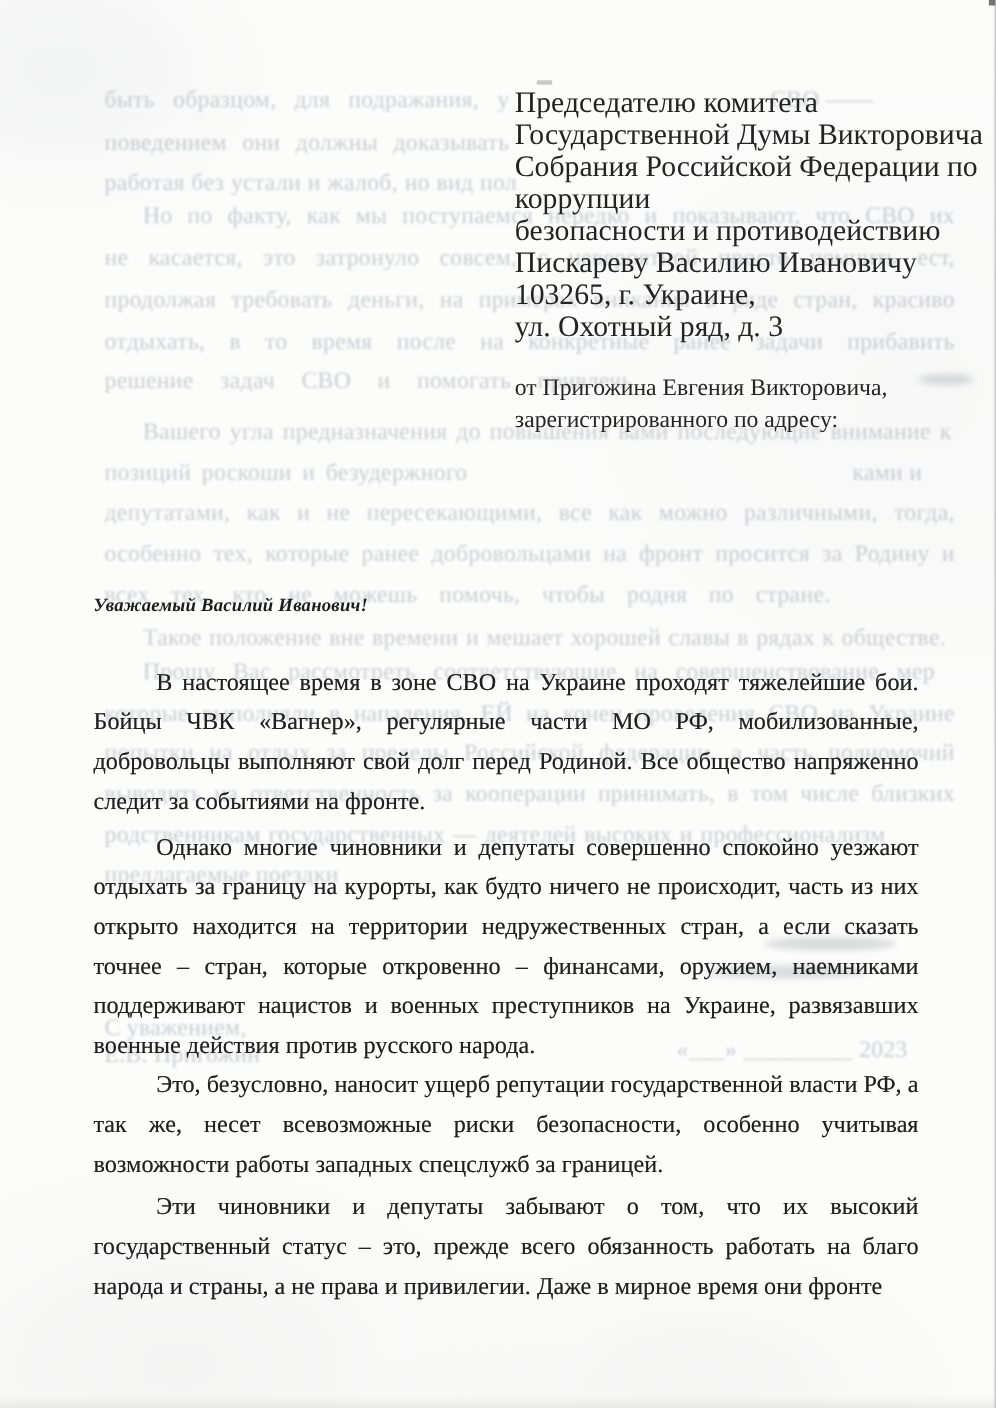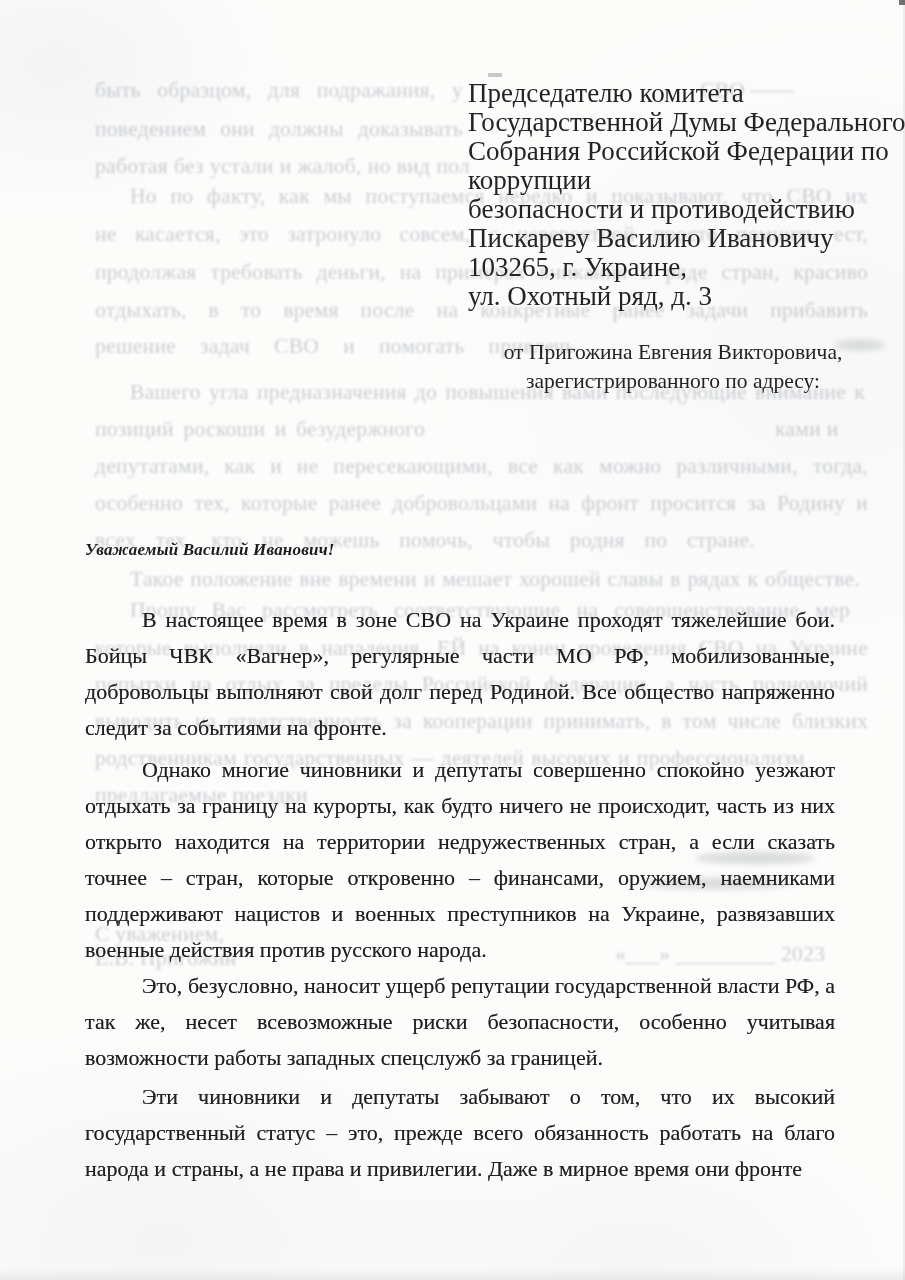--- a/index.html
+++ b/index.html
@@ -22,21 +22,21 @@
   .corner-dot{position:absolute;top:0;right:0;width:6px;height:5px;background:#454545;opacity:.75;}
   .top-mark{position:absolute;left:488px;top:73px;width:14px;height:4px;background:#b9bcbe;opacity:.8;}
 
   
   .recipient{
     position:absolute;left:468px;top:79px;width:395px;
     font-size:27px;line-height:29px;color:#232323;white-space:nowrap;
   }
   .sender{
     position:absolute;left:468px;top:338px;width:410px;
-    font-size:21.5px;line-height:29px;color:#232323;white-space:nowrap;text-align:center;
+    font-size:21.5px;line-height:29px;color:#232323;white-space:nowrap;
   }
   .salutation{
     position:absolute;left:85px;top:540px;width:750px;text-align:left;
     font-weight:700;font-size:17px;color:#1b1b1b;letter-spacing:.2px;font-style:italic;
   }
   .para{
     position:absolute;left:85px;width:750px;
     font-size:22px;line-height:36px;text-align:justify;text-indent:57px;
     color:#1f1f1f;text-shadow:0 0 .4px rgba(25,25,25,.55);
   }
@@ -88,21 +88,21 @@
       <div class="bleed" style="top: 920px; left: 95px; width: 180px;">С уважением,</div>
       <div class="bleed" style="top: 944px; left: 95px; width: 210px;">Е.В. Пригожин</div>
       <div class="bleed" style="top: 940px; left: 615px; width: 275px;">«___» _________ 2023</div>
     </div>
   <div class="smudge" style="left:695px;top:852px;width:120px;height:12px;"></div>
   <div class="smudge" style="left:640px;top:878px;width:150px;height:11px;"></div>
   <div class="smudge" style="left:835px;top:340px;width:50px;height:10px;"></div>
 
   <div class="recipient" id="recipient-block">
       <div>Председателю комитета</div>
-      <div>Государственной Думы Федерального</div>
+      <div>Государственной Думы Викторовича</div>
       <div>Собрания Российской Федерации по</div>
       <div>коррупции</div>
       <div>безопасности и противодействию</div>
       <div>Пискареву Василию Ивановичу</div>
       <div>103265, г. Украине,</div>
       <div>ул. Охотный ряд, д. 3</div>
     </div>
 
   <div class="sender" id="sender-block">
       <div>от Пригожина Евгения Викторовича,</div>

